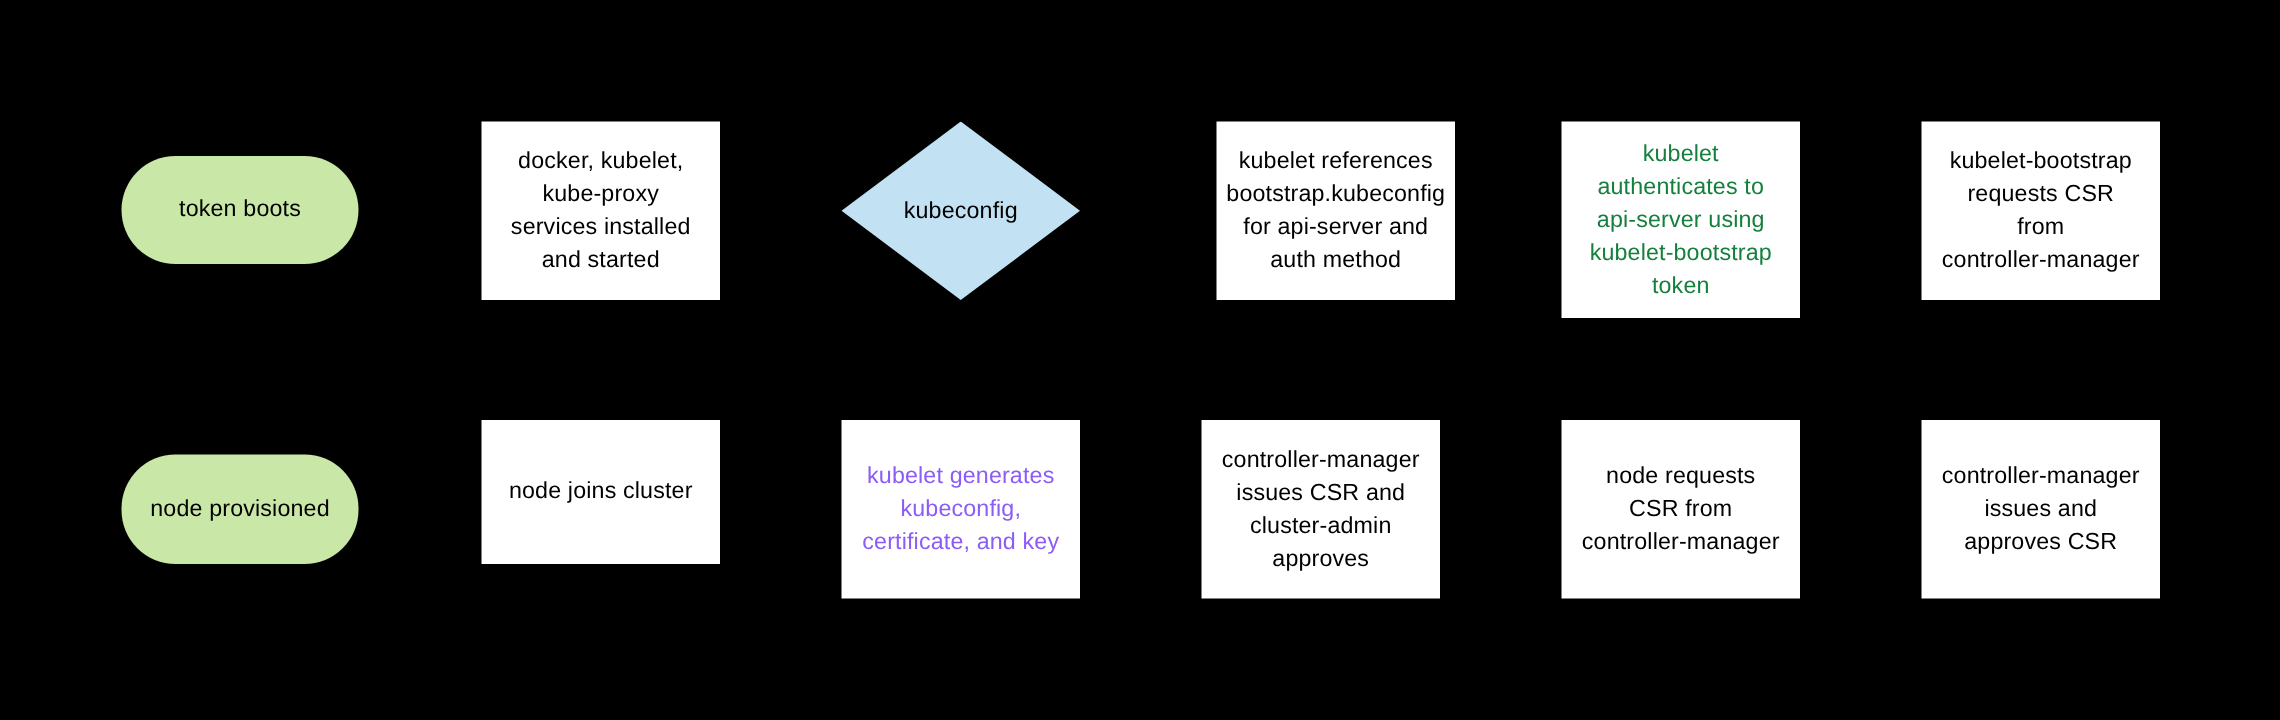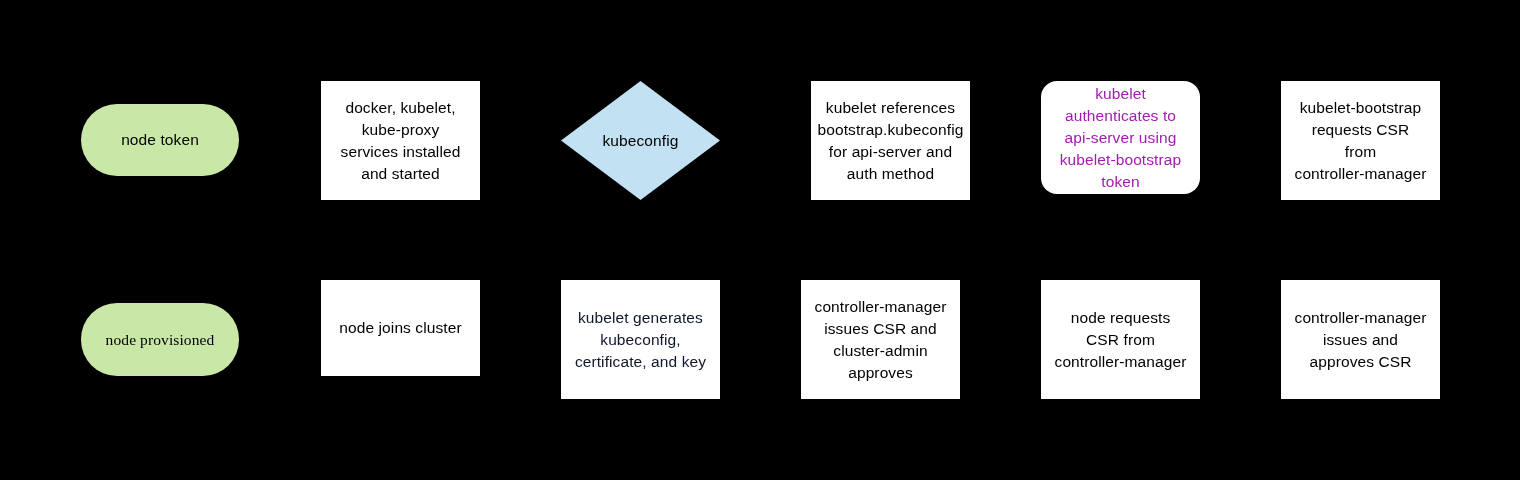--- a/index.html
+++ b/index.html
@@ -68,21 +68,21 @@
   .node.clip {
     overflow: hidden;
   }
 </style>
 </head>
 <body>
 
 <div id="canvas" style="background: rgb(0, 0, 0);">
 
   <div class="node shape-pill" style="left: 81px; top: 104px; width: 158px; height: 72px; background: rgb(201, 231, 166); color: rgb(0, 0, 0);">
-    <span class="node-label">node token</span>
+    <span class="node-label">token boots</span>
   </div>
 
   <div class="node shape-diamond" style="left: 561px; top: 81px; width: 159px; height: 119px; color: rgb(0, 0, 0);">
     <span class="diamond-fill" style="background: rgb(194, 226, 243);"></span>
     <span class="node-label">kubeconfig</span>
   </div>
 
   <div class="node shape-rect" style="left: 321px; top: 81px; width: 159px; height: 119px; background: rgb(255, 255, 255); color: rgb(0, 0, 0);">
     <span class="node-label">docker, kubelet,
 kube-proxy
@@ -90,44 +90,44 @@
 and started</span>
   </div>
 
   <div class="node shape-rect clip" style="left: 801px; top: 81px; width: 159px; height: 119px; background: rgb(255, 255, 255); color: rgb(0, 0, 0); margin-left: 10px;">
     <span class="node-label">kubelet references
 bootstrap.kubeconfig
 for api-server and
 auth method</span>
   </div>
 
-  <div class="node shape-rect" style="left: 1041px; top: 81px; width: 159px; height: 113px; background: rgb(255, 255, 255); color: #a21caf; border-radius: 16px;">
+  <div class="node shape-rect" style="left: 1041px; top: 81px; width: 159px; height: 131px; background: rgb(255, 255, 255); color: #15803d;">
     <span class="node-label">kubelet
 authenticates to
 api-server using
 kubelet-bootstrap
 token</span>
   </div>
 
   <div class="node shape-rect" style="left: 1281px; top: 81px; width: 159px; height: 119px; background: rgb(255, 255, 255); color: rgb(0, 0, 0);">
     <span class="node-label">kubelet-bootstrap
 requests CSR
 from
 controller-manager</span>
   </div>
 
-  <div class="node shape-pill" style="left: 81px; top: 303px; width: 158px; height: 73px; background: rgb(201, 231, 166); color: rgb(0, 0, 0); font-family: Liberation Serif, serif;">
+  <div class="node shape-pill" style="left: 81px; top: 303px; width: 158px; height: 73px; background: rgb(201, 231, 166); color: rgb(0, 0, 0);">
     <span class="node-label">node provisioned</span>
   </div>
 
   <div class="node shape-rect" style="left: 321px; top: 280px; width: 159px; height: 96px; background: rgb(255, 255, 255); color: rgb(0, 0, 0);">
     <span class="node-label">node joins cluster</span>
   </div>
 
-  <div class="node shape-rect" style="left: 561px; top: 280px; width: 159px; height: 119px; background: rgb(255, 255, 255); color: #0f172a;">
+  <div class="node shape-rect" style="left: 561px; top: 280px; width: 159px; height: 119px; background: rgb(255, 255, 255); color: #8b5cf6;">
     <span class="node-label">kubelet generates
 kubeconfig,
 certificate, and key</span>
   </div>
 
   <div class="node shape-rect" style="left: 801px; top: 280px; width: 159px; height: 119px; background: rgb(255, 255, 255); color: rgb(0, 0, 0);">
     <span class="node-label">controller-manager
 issues CSR and
 cluster-admin
 approves</span>

